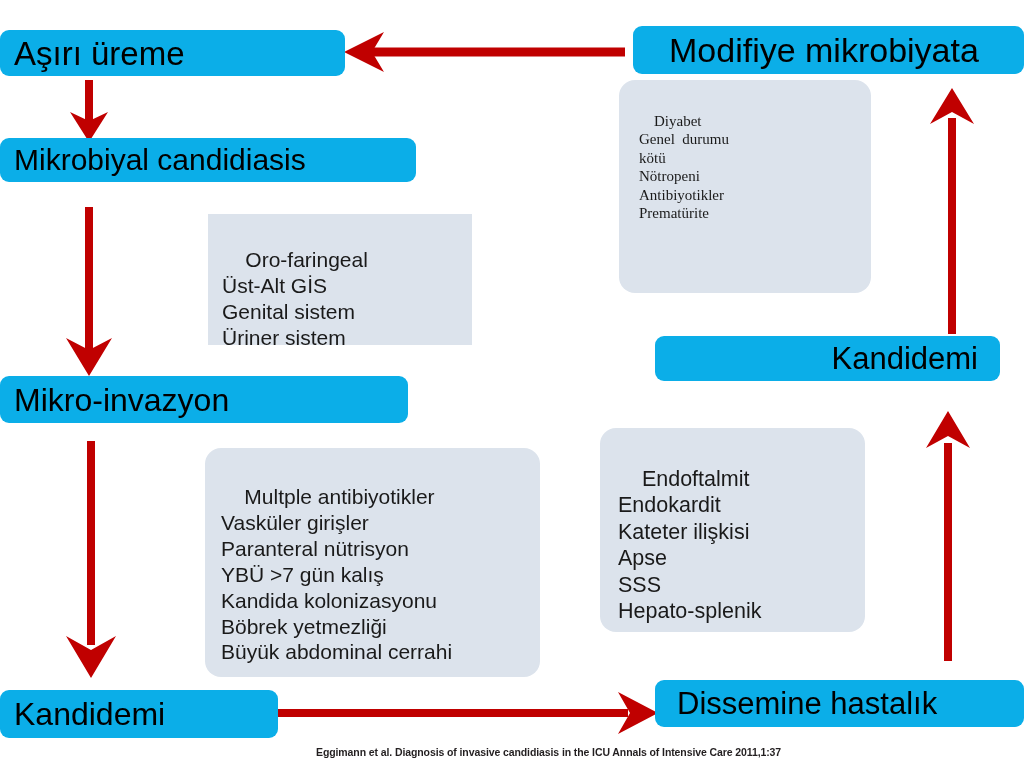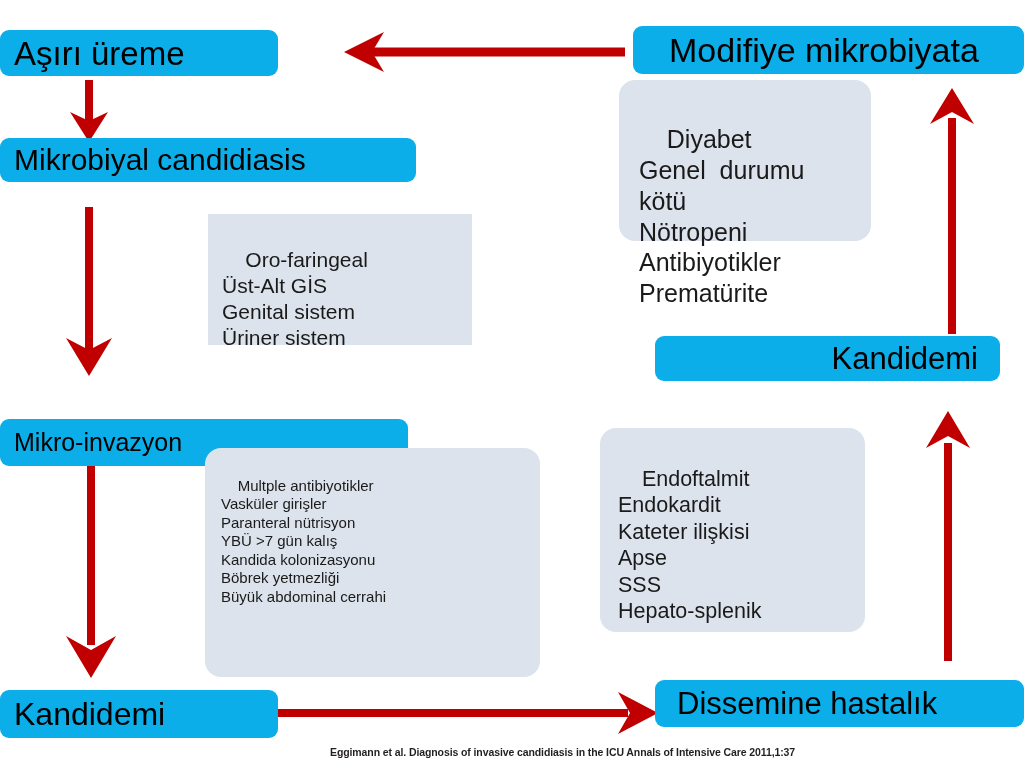--- a/index.html
+++ b/index.html
@@ -102,29 +102,29 @@
       <line x1="948" y1="661" x2="948" y2="443" stroke="#C00000" stroke-width="8"></line>
       <path d="M 948 411 L 926 448 L 948 436 L 970 448 Z" fill="#C00000"></path>
     </g>
 
     <g>
       <line x1="278" y1="713" x2="628" y2="713" stroke="#C00000" stroke-width="8"></line>
       <path d="M 658 713 L 618 692 L 630 713 L 618 734 Z" fill="#C00000"></path>
     </g>
   </svg>
 
-  <div class="blue-box left" style="left:0px; top:30px; width:278px; height:46px; font-size:33px;">
+  <div class="blue-box left" style="left:0px; top:30px; width:345px; height:46px; font-size:33px;">
     <span>Aşırı üreme</span>
   </div>
 
   <div class="blue-box left" style="left:0px; top:138px; width:416px; height:44px; font-size:30px;">
     <span>Mikrobiyal candidiasis</span>
   </div>
 
-  <div class="blue-box left" style="left:0px; top:376px; width:408px; height:47px; font-size:25px;margin-top:43px;">
+  <div class="blue-box left" style="left:0px; top:376px; width:408px; height:47px; font-size:32px;">
     <span>Mikro-invazyon</span>
   </div>
 
   <div class="blue-box left" style="left:0px; top:690px; width:278px; height:48px; font-size:32px;">
     <span>Kandidemi</span>
   </div>
 
   <div class="blue-box left" style="left:633px; top:26px; width:391px; height:48px; font-size:34px; padding-left:36px;">
     <span>Modifiye mikrobiyata</span>
   </div>
@@ -137,43 +137,43 @@
     <span>Dissemine hastalık</span>
   </div>
 
   <div class="note square" style="left:208px; top:214px; width:264px; height:131px; padding:7px 0 0 14px; font-size:21px;">
     <span>Oro-faringeal
 Üst-Alt GİS
 Genital sistem
 Üriner sistem</span>
   </div>
 
-  <div class="note" style="left:619px; top:80px; width:252px; height:161px; padding:13px 0 0 20px; font-size:25px;">
+  <div class="note" style="left:619px; top:80px; width:252px; height:213px; padding:13px 0 0 20px; font-size:15px;font-family:Liberation Serif, serif;">
     <span>Diyabet
 Genel  durumu
 kötü
 Nötropeni
 Antibiyotikler
 Prematürite</span>
   </div>
 
-  <div class="note" style="left:205px; top:448px; width:335px; height:229px; padding:10px 0 0 16px; font-size:15px;">
+  <div class="note" style="left:205px; top:448px; width:335px; height:229px; padding:10px 0 0 16px; font-size:21px;">
     <span>Multple antibiyotikler
 Vasküler girişler
 Paranteral nütrisyon
 YBÜ &gt;7 gün kalış
 Kandida kolonizasyonu
 Böbrek yetmezliği
 Büyük abdominal cerrahi</span>
   </div>
 
   <div class="note" style="left:600px; top:428px; width:265px; height:204px; padding:11px 0 17px 18px; font-size:21.5px;">
     <span>Endoftalmit
 Endokardit
 Kateter ilişkisi
 Apse
 SSS
 Hepato-splenik</span>
   </div>
 
-  <div class="citation" style="left:316px; top:746px;margin-left:14px;">Eggimann et al. Diagnosis of invasive candidiasis in the ICU Annals of Intensive Care 2011,1:37</div>
+  <div class="citation" style="left:316px; top:746px;">Eggimann et al. Diagnosis of invasive candidiasis in the ICU Annals of Intensive Care 2011,1:37</div>
 
 </div>
 
 </body></html>

